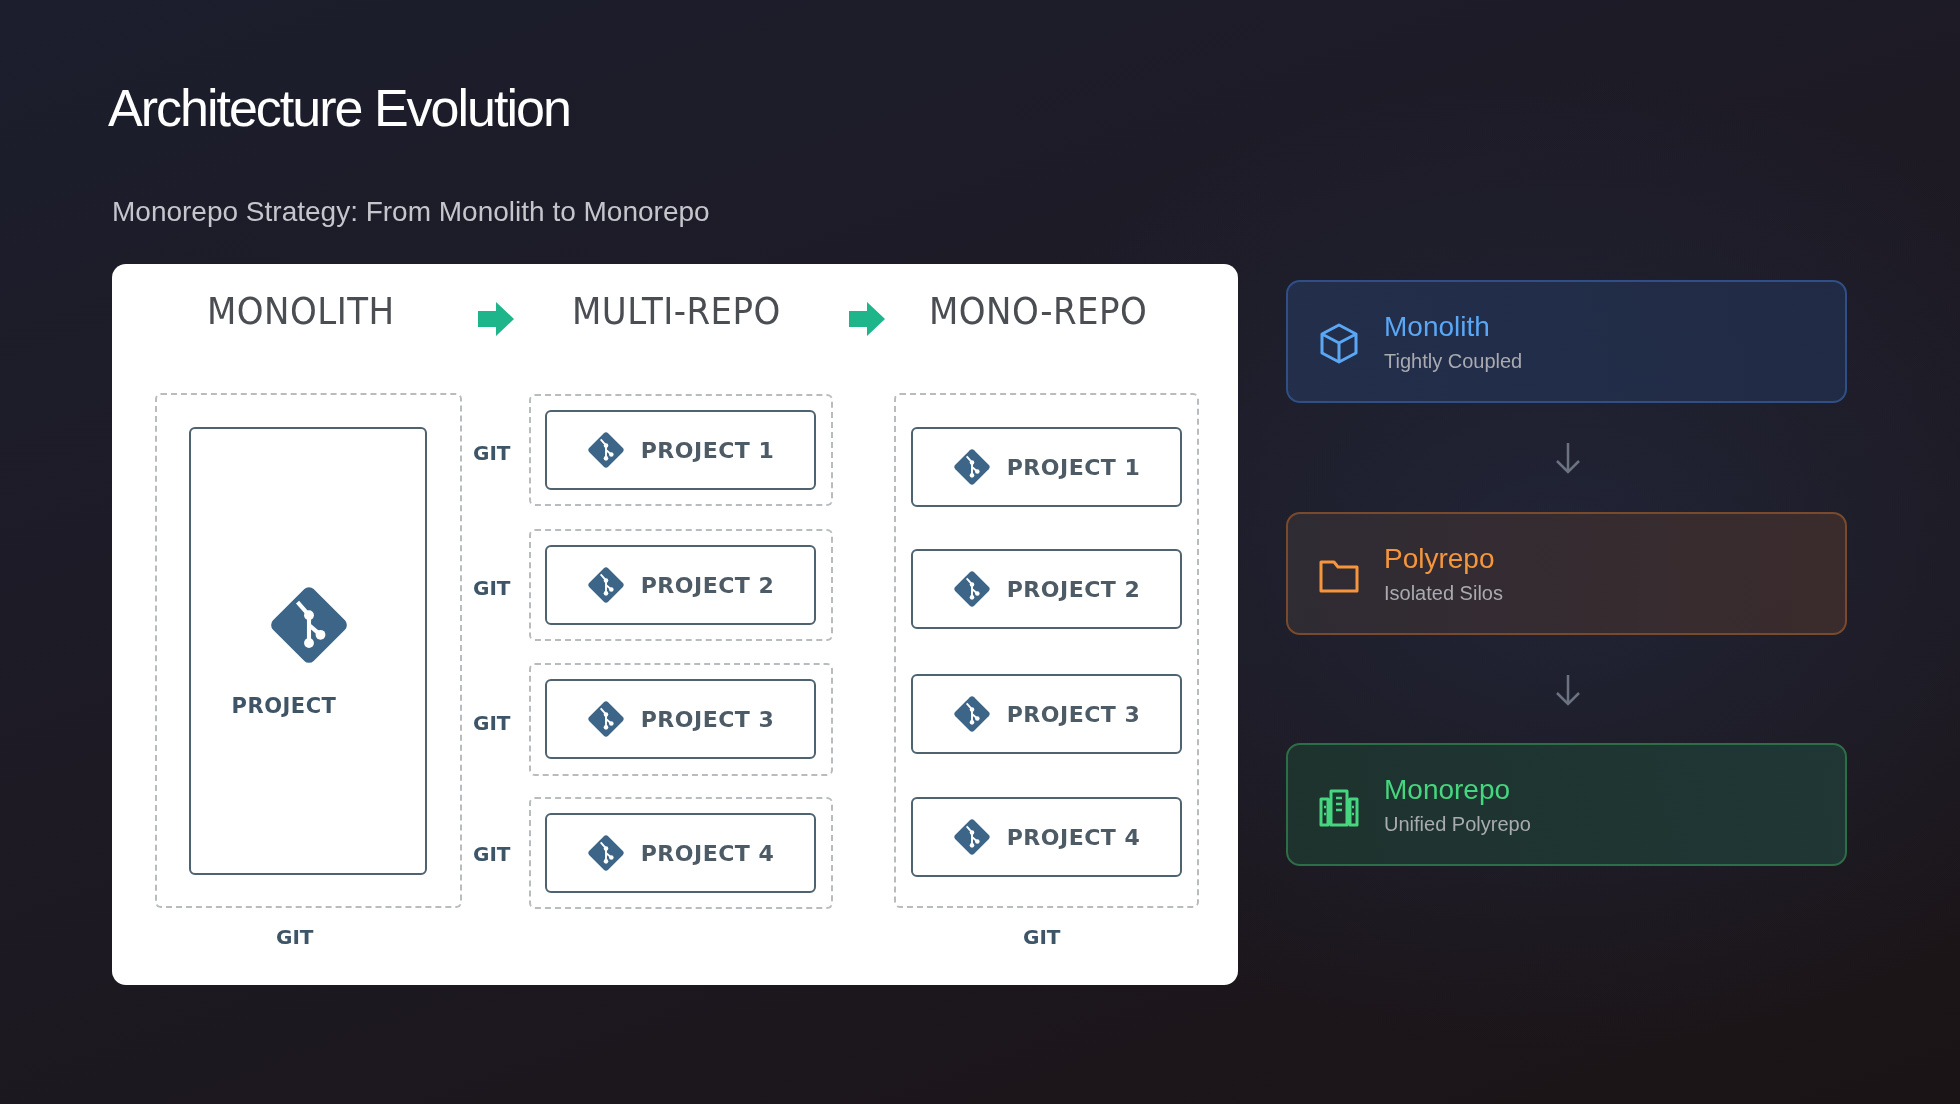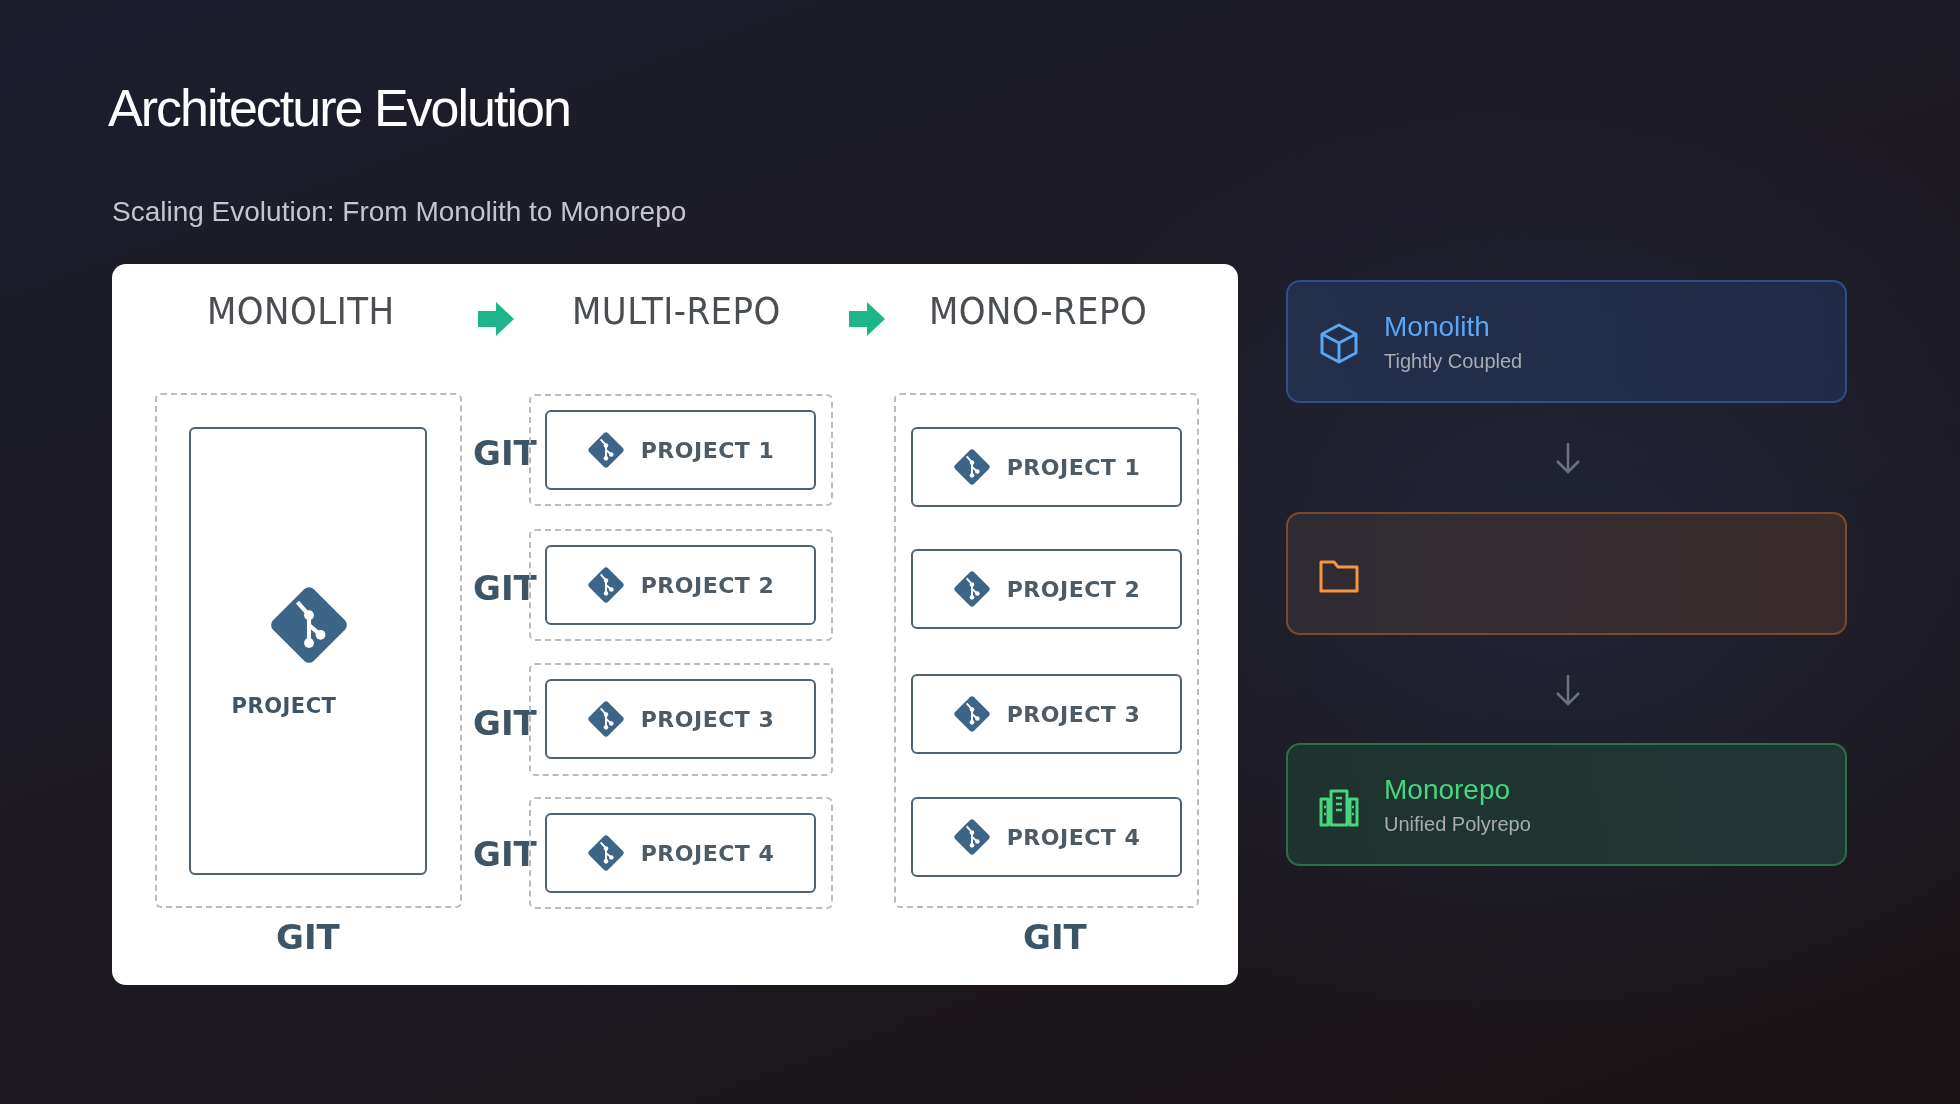--- a/index.html
+++ b/index.html
@@ -36,43 +36,44 @@
   }
   .proj-box {
     position: absolute; border: 2.5px solid #4f6270; border-radius: 6px; background: #fff;
     display: flex; align-items: center; justify-content: center; gap: 16px;
   }
   .proj-label {
     font-size: 22px; color: #4d5b66; font-weight: 700; letter-spacing: 0.5px;
     font-family: "DejaVu Sans", sans-serif;
   }
   .git-label {
-    position: absolute; font-size: 34px; font-weight: 700; color: #3e5568;
+    position: absolute; font-size: 20px; font-weight: 700; color: #3e5568;
     font-family: "DejaVu Sans", sans-serif;
+    margin-top: 8px;
   }
   .big-project-label {
     position: absolute; left: 190px; width: 188px; top: 694px; text-align: center;
     font-size: 21px; font-weight: 700; color: #3e5568; letter-spacing: 0.5px;
     font-family: "DejaVu Sans", sans-serif;
   }
   .stage-card {
     position: absolute; left: 1286px; width: 561px; height: 123px;
     border-radius: 14px; border: 2px solid; display: flex; align-items: center;
   }
   .stage-icon { position: absolute; left: 28px; top: 38px; width: 46px; height: 46px; }
   .stage-text { position: absolute; left: 96px; top: 28px; }
   .stage-name { font-size: 28px; font-weight: 500; line-height: 34px; }
   .stage-desc { font-size: 20px; color: #a9abb0; line-height: 34px; }
   .down-arrow { position: absolute; left: 1553px; width: 30px; height: 34px; }
 </style>
 </head>
 <body>
 
 <div class="title">Architecture Evolution</div>
-<div class="subtitle">Scaling Evolution: From Monolith to Monorepo</div>
+<div class="subtitle">Monorepo Strategy: From Monolith to Monorepo</div>
 
 <div class="diagram-card"></div>
 
 <div class="col-head" style="left:207px;">MONOLITH</div>
 <svg class="head-arrow" style="left:478px;" viewBox="0 0 36 34">
     <path d="M0 9 H18 V0 L36 17 L18 34 V25 H0 Z" fill="#1fb58a"></path>
   </svg>
 <div class="col-head" style="left:572px;">MULTI-REPO</div>
 <svg class="head-arrow" style="left:849px;" viewBox="0 0 36 34">
     <path d="M0 9 H18 V0 L36 17 L18 34 V25 H0 Z" fill="#1fb58a"></path>
@@ -202,20 +203,24 @@
 </div>
 
 <svg class="down-arrow" style="top:441px;" viewBox="0 0 30 34">
   <path d="M15 2 V31 M4 20 L15 31 L26 20" fill="none" stroke="#6b7380" stroke-width="2.5"></path>
 </svg>
 
 <div class="stage-card" style="top:512px; background: linear-gradient(90deg, rgba(48,44,52,0.95), rgba(60,44,44,0.95)); border-color:#7a4a2c;">
   <svg class="stage-icon" viewBox="0 0 46 46">
     <path d="M5 10 H18 L22 15 H41 V39 H5 Z" fill="none" stroke="#f5963c" stroke-width="3" stroke-linejoin="round"></path>
   </svg>
+  <div class="stage-text">
+    <div class="stage-name" style="color:#f5963c;">Polyrepo</div>
+    <div class="stage-desc">Isolated Silos</div>
+  </div>
 </div>
 
 <svg class="down-arrow" style="top:673px;" viewBox="0 0 30 34">
   <path d="M15 2 V31 M4 20 L15 31 L26 20" fill="none" stroke="#6b7380" stroke-width="2.5"></path>
 </svg>
 
 <div class="stage-card" style="top:743px; background: linear-gradient(90deg, rgba(30,52,46,0.95), rgba(32,56,54,0.95)); border-color:#2c6e48;padding-left:16px;">
   <svg class="stage-icon" viewBox="0 0 46 46">
     <path d="M5 16 H12 V42 H5 Z M34 16 H41 V42 H34 Z M15 8 H31 V42 H15 Z" fill="none" stroke="#45d67f" stroke-width="3" stroke-linejoin="round"></path>
     <path d="M20 15 H26 M20 21 H26 M20 27 H26 M8 24 H10 M8 31 H10 M36 24 H38 M36 31 H38" stroke="#45d67f" stroke-width="2.5"></path>

